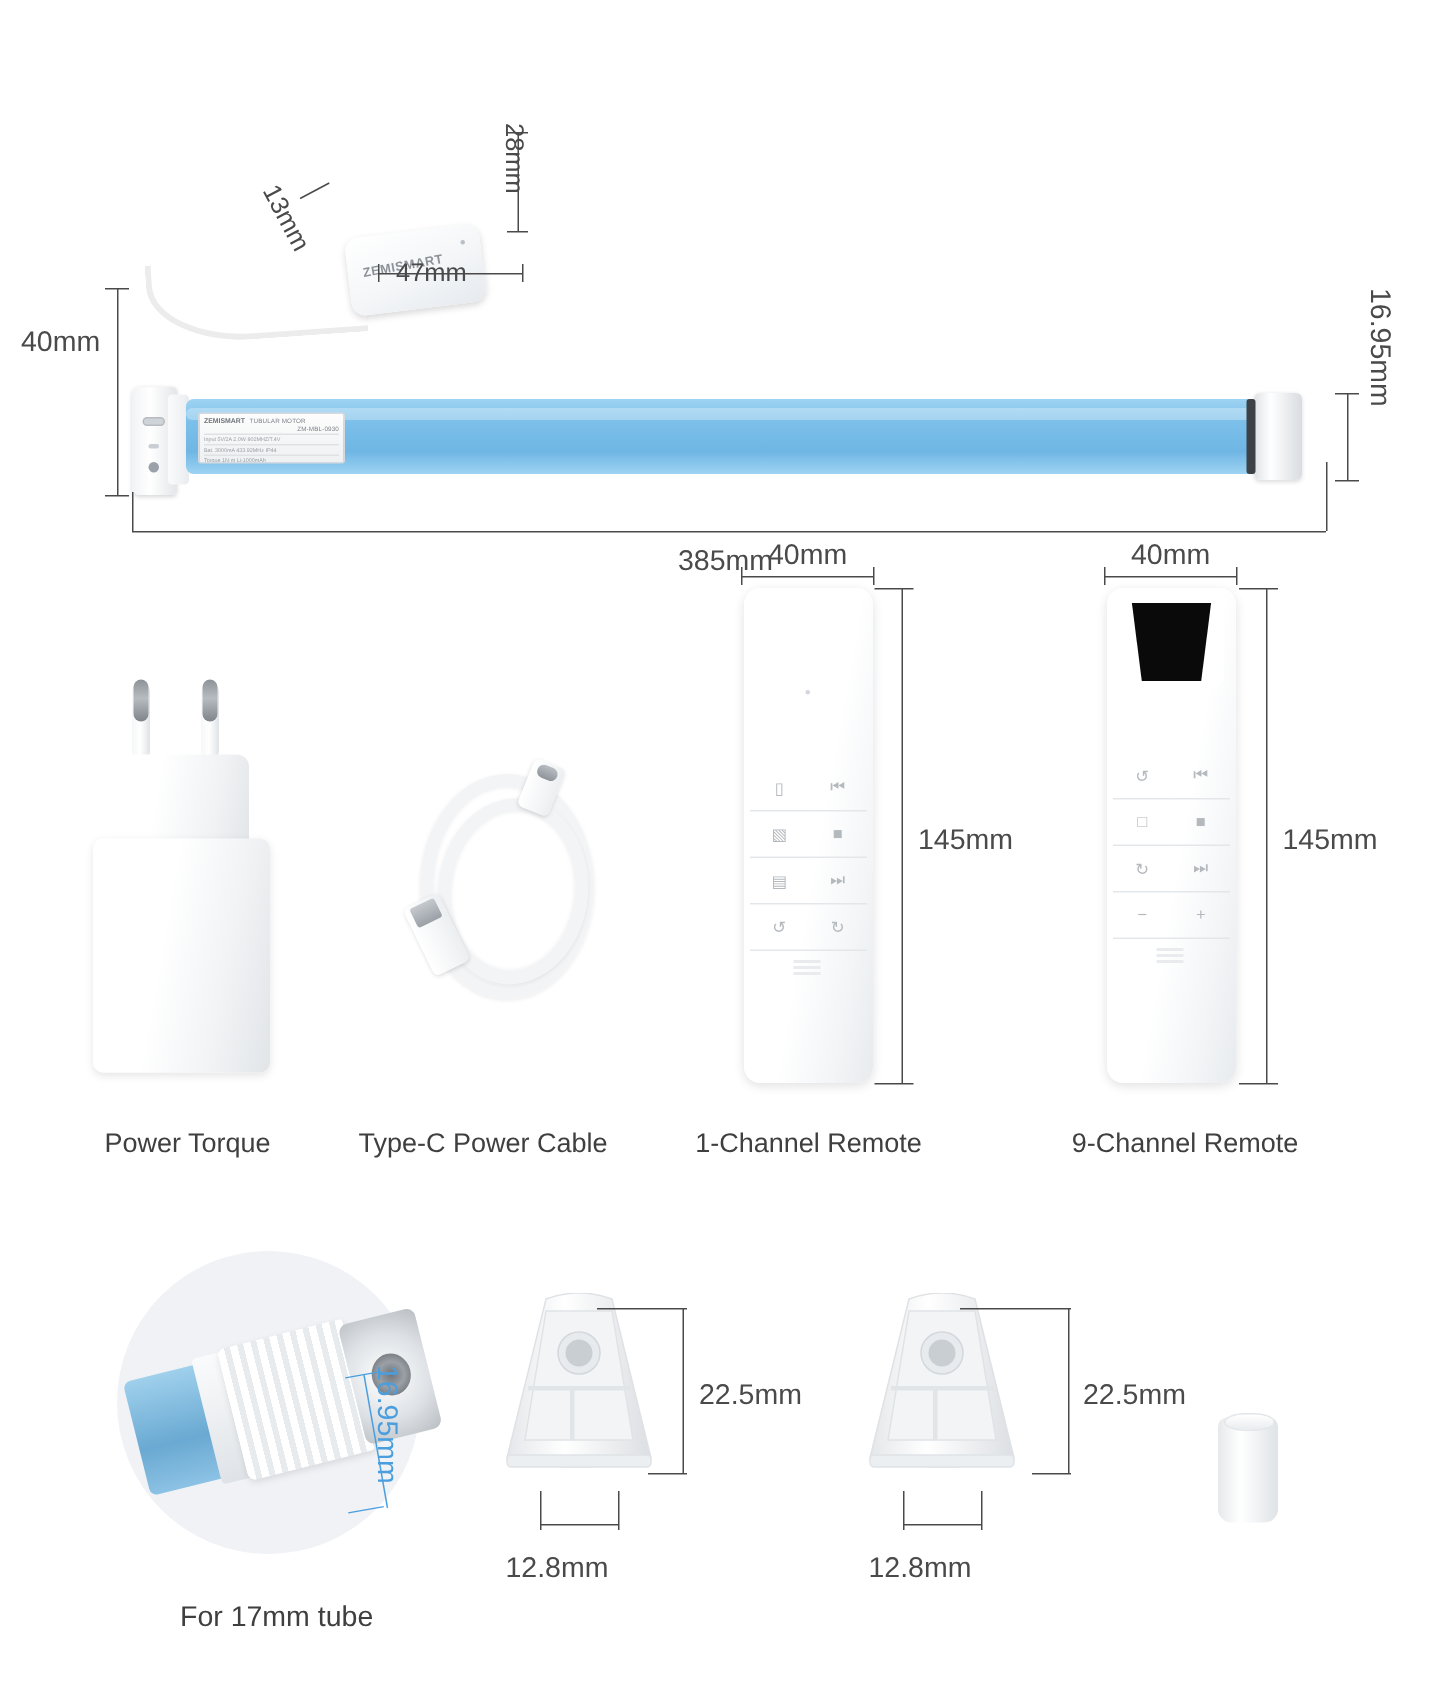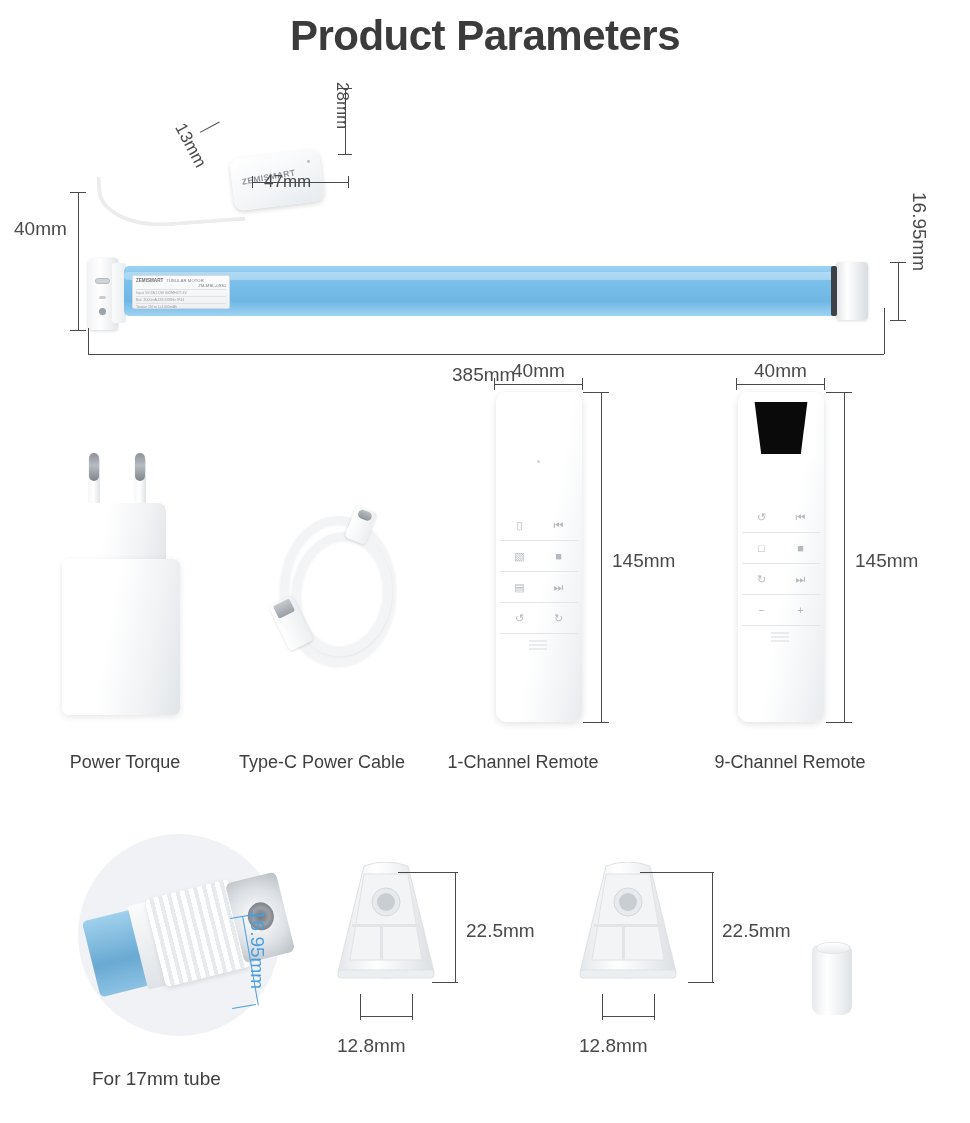--- a/index.html
+++ b/index.html
@@ -263,28 +263,27 @@
     width: 40px; height: 70px;
     background: linear-gradient(90deg,#e6e9ec,#ffffff 38%,#dfe3e6);
     border-radius: 6px 6px 9px 9px;
   }
   .cap-piece::before{
     content:""; position:absolute; left:4px; top:-3px; width:32px; height:10px;
     background: linear-gradient(180deg,#ffffff,#e9ecef);
     border-radius: 50%/60%;
     border: 1px solid #e3e6e9;
   }
-  .bot-caption { position: absolute; font-size: 19px; color: #3f3f3f; white-space: nowrap; }
+  .bot-caption { position: absolute; font-size: 19px; color: #3f3f3f; white-space: nowrap; margin-left: 28px; }
 </style>
 </head>
 <body>
 
 <div class="page">
 
-  <div class="title">Product Parameters</div>
 
   <div id="sec-motor">
 
     <div class="rx-cable"></div>
     <div class="receiver">
       <div class="brand">ZEMISMART</div>
       <div class="led"></div>
     </div>
 
     <div class="dim dim-sm rot60" style="left:188px; top:60px;">13mm</div>
@@ -419,21 +418,21 @@
       <div class="speaker" style="top:248px;"></div>
     </div>
     <div class="dim" style="left:512px; top:0px;">40mm</div>
     <div class="line-h" style="left:494px; top:24px; width:88px;"></div>
     <div class="line-v" style="left:494px; top:18px; height:12px;"></div>
     <div class="line-v" style="left:582px; top:18px; height:12px;"></div>
     <div class="dim" style="left:612px; top:190px;">145mm</div>
     <div class="line-v" style="left:601px; top:32px; height:330px;"></div>
     <div class="line-h" style="left:583px; top:32px; width:26px;"></div>
     <div class="line-h" style="left:583px; top:362px; width:26px;"></div>
-    <div class="acc-caption" style="left:428px; top:392px; width:190px;text-align:center;">1-Channel Remote</div>
+    <div class="acc-caption" style="left:444px; top:392px; width:190px;text-align:center;">1-Channel Remote</div>
 
     <div class="remote" style="left:738px; top:32px;">
       <div class="lcd-frame"></div>
       <div class="lcd"></div>
       <div class="keypad" style="top:110px;">
         <div class="key">↺</div>
         <div class="key">⏮</div>
         <div class="key">□</div>
         <div class="key">■</div>
         <div class="key">↻</div>

